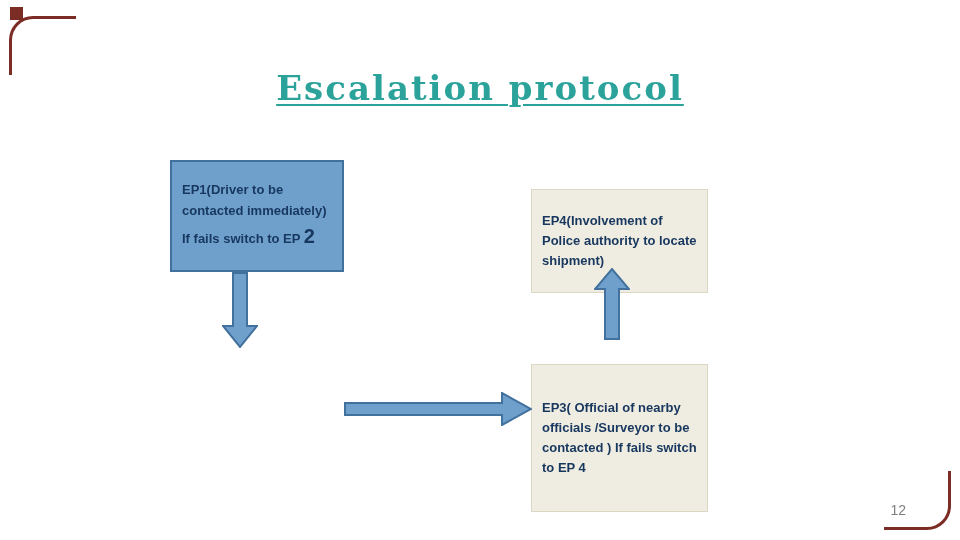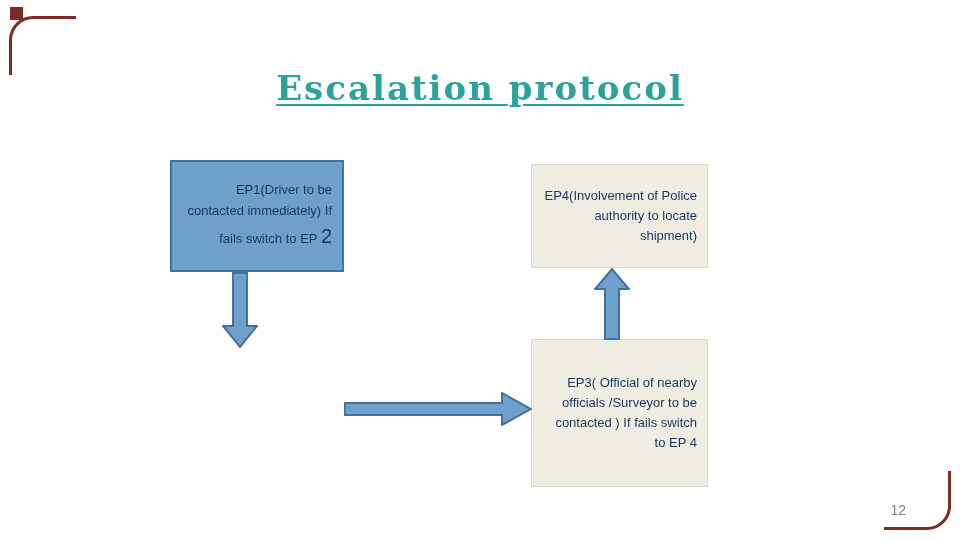--- a/index.html
+++ b/index.html
@@ -42,35 +42,36 @@
     color:#2ba39b;
     text-decoration:underline;
     text-decoration-thickness:2px;
     text-underline-offset:4px;
     margin-top:16px;
   }
 
   .box {
     position:absolute;
     display:flex; align-items:center; justify-content:center;
-    text-align:right;
-    font-weight:normal;
+    text-align:left;
+    font-weight:bold;
     font-size:13px;
     line-height:1.55;
     color:#17375e;
     padding:6px 10px;
     box-sizing:border-box;
   }
   .box-blue {
     background:#6fa0cc;
     border:2px solid #41719c;
   }
   .box-beige {
     background:#efece1;
     border:1px solid #ddd8c4;
+    margin-top:25px;
   }
 
   .box-ep1 { left:170px; top:160px; width:174px; height:112px; }
   .box-ep4 { left:531px; top:164px; width:177px; height:104px; }
   .box-ep2 { left:168px; top:347px; width:176px; height:117px; }
   .box-ep3 { left:531px; top:339px; width:177px; height:148px; }
 
   .big-num { font-size:20px; }
 
   .arrow { position:absolute; }

